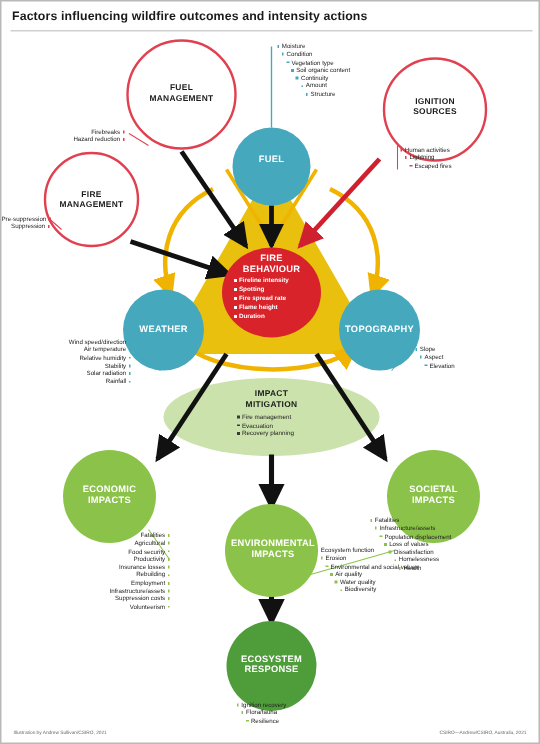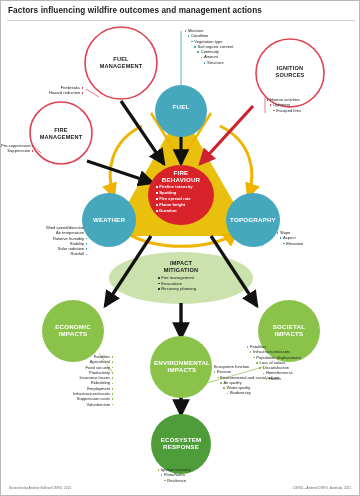--- a/index.html
+++ b/index.html
@@ -36,21 +36,21 @@
   .imList{position:absolute;font-size:4.2px;line-height:5.6px;color:#1b1b1b;text-align:left;}
   .imList div{white-space:nowrap;}
   #credit-left{position:absolute;left:8px;bottom:5px;font-size:3.2px;color:#666;}
   #credit-right{position:absolute;right:8px;bottom:5px;font-size:3.2px;color:#666;}
 </style>
 </head>
 <body>
 
 <div id="frame">
 
-  <div id="title">Factors influencing wildfire outcomes and management actions</div>
+  <div id="title">Factors influencing wildfire outcomes and intensity actions</div>
   <div id="rule"></div>
 
   <div class="stage">
 
     <svg width="360" height="496" viewBox="0 0 360 496">
       <defs>
         <marker id="arrBlack" markerWidth="6" markerHeight="6" refX="4.6" refY="2.6" orient="auto">
           <path d="M0,0 L5.4,2.6 L0,5.2 z" fill="#111111"></path>
         </marker>
         <marker id="arrYellow" markerWidth="6" markerHeight="6" refX="4.6" refY="2.6" orient="auto">

